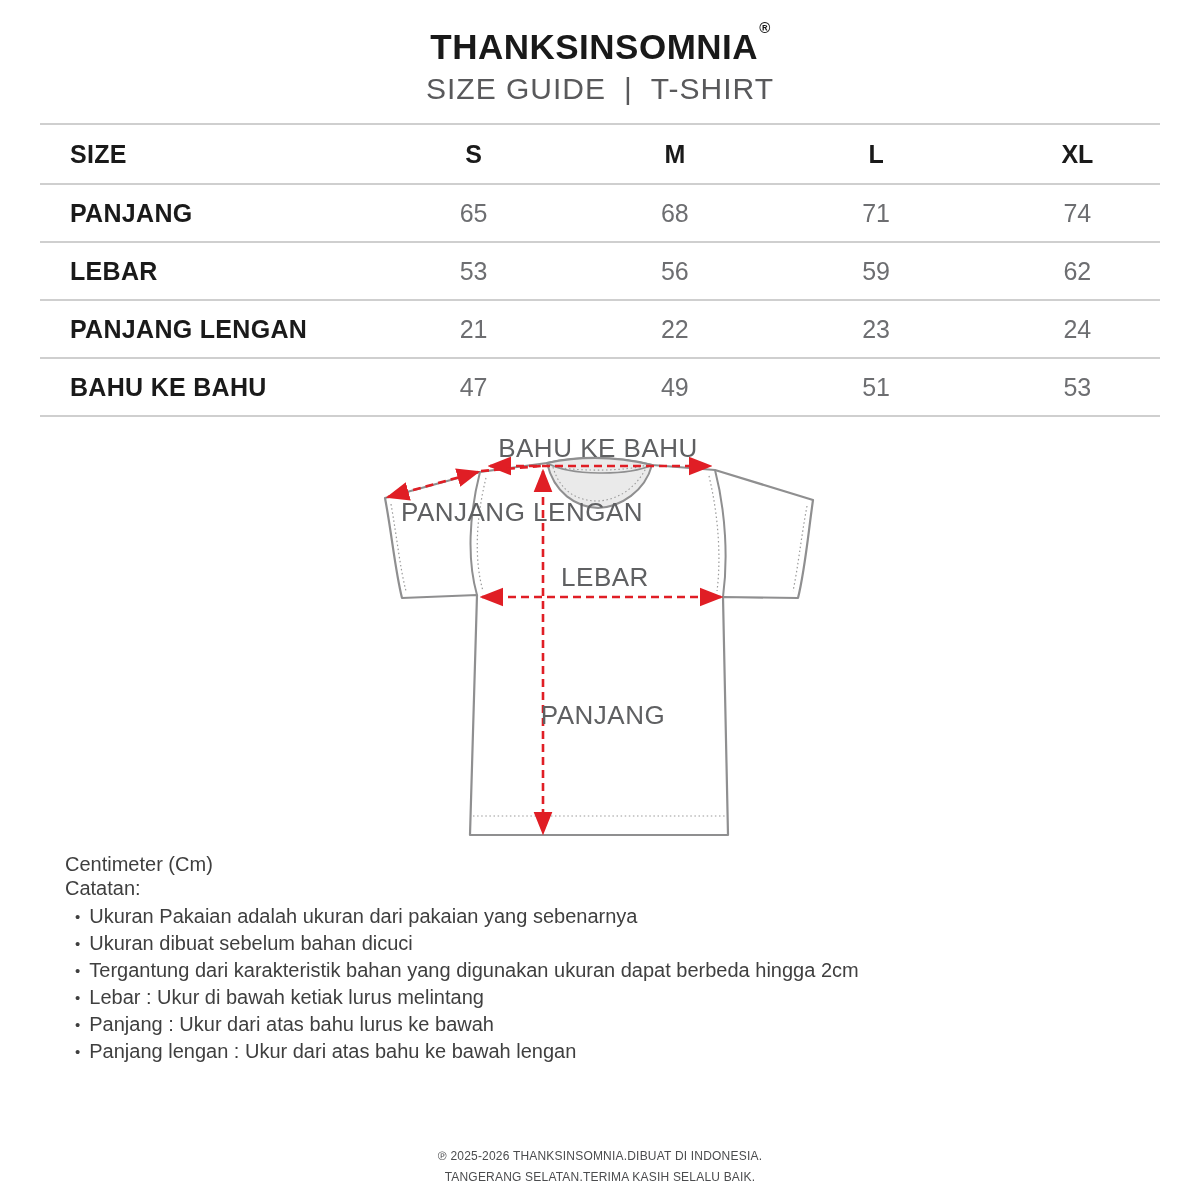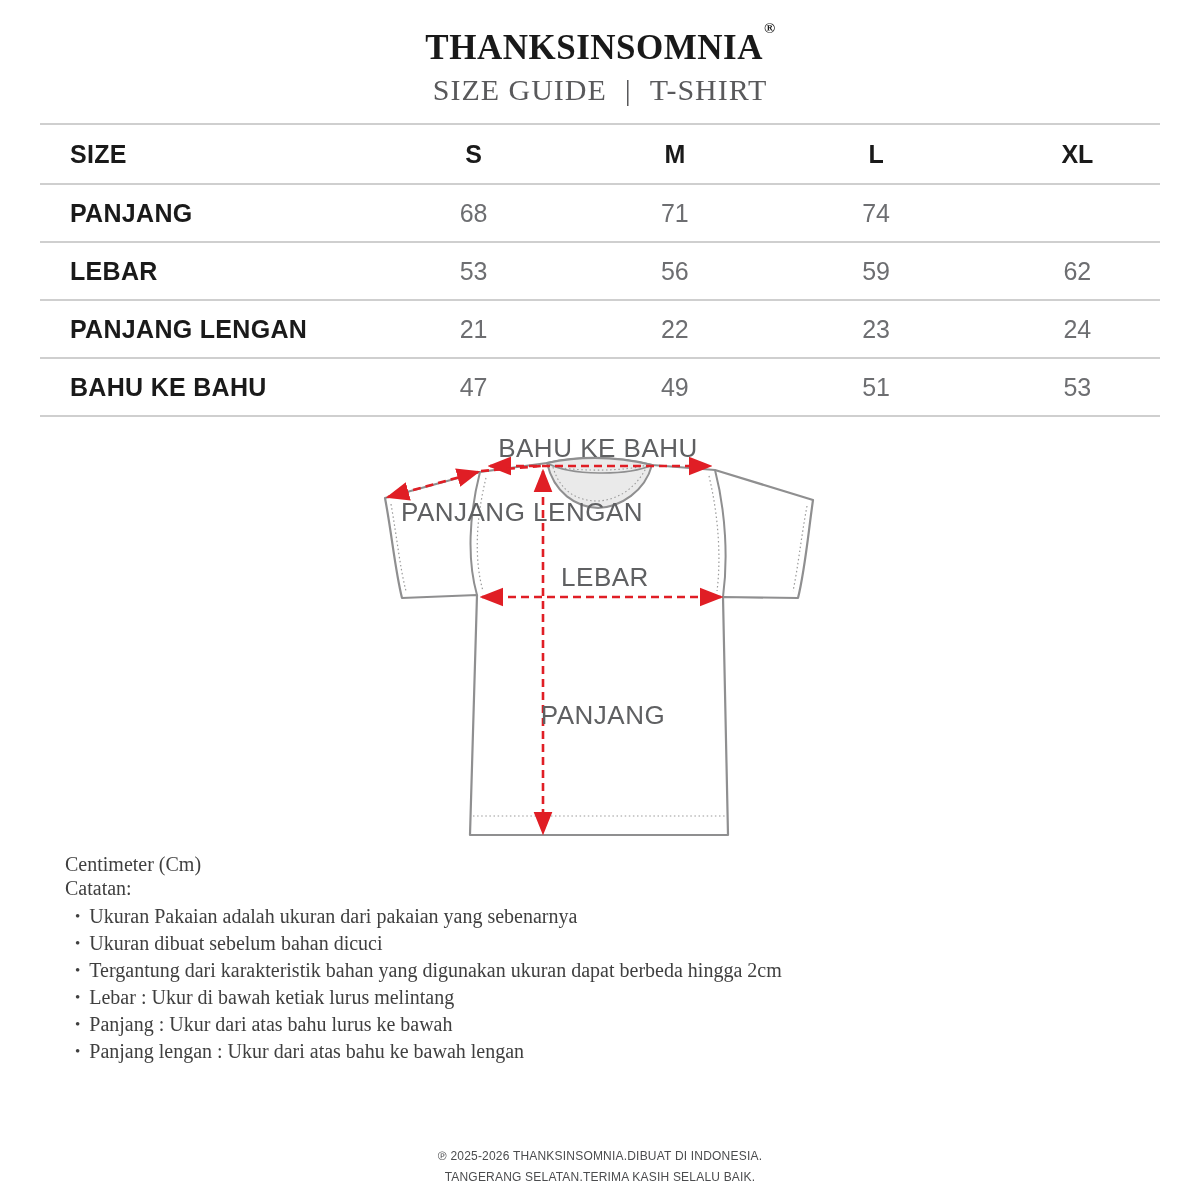--- a/index.html
+++ b/index.html
@@ -2,21 +2,21 @@
 <html><head>
 <meta charset="utf-8">
 <style>
   html,body{margin:0;padding:0;}
   body{
     width:1200px;height:1200px;position:relative;background:#ffffff;
     font-family:"Liberation Sans",sans-serif;overflow:hidden;
     -webkit-font-smoothing:antialiased;
   }
   
-  .header{position:absolute;top:22px;left:0;width:1200px;text-align:center;font-family:Liberation Serif, serif;}
+  .header{position:absolute;top:22px;left:0;width:1200px;text-align:center;}
   .brand{font-size:35px;font-weight:700;color:#191919;letter-spacing:.5px;line-height:38px;}
   .brand sup{font-size:15px;font-weight:700;position:relative;top:-13px;left:1px;}
   .subtitle{margin-top:7px;font-size:30px;color:#59595b;letter-spacing:1px;line-height:32px;}
   .subtitle .divider{display:inline-block;margin:0 18px;color:#59595b;}
   
   .size-table{position:absolute;left:40px;top:123px;width:1120px;}
   .t-row{
     display:grid;grid-template-columns:315px 1fr 1fr 1fr 1fr;
     align-items:center;height:56px;border-top:2px solid #cfcfcf;gap:36px;
   }
@@ -31,21 +31,21 @@
   .measure-label{
     position:absolute;font-size:26px;color:#5f6062;letter-spacing:.5px;
     text-align:center;white-space:nowrap;
   }
   .lbl-bahu{left:108px;top:13px;width:300px;}
   .lbl-lengan{left:32px;top:77px;width:300px;}
   .lbl-lebar{left:165px;top:142px;width:200px;}
   .lbl-panjang{left:163px;top:280px;width:200px;}
   
   .notes{position:absolute;left:65px;top:852px;width:1110px;
-    font-family:Liberation Serif, serif;
+    font-family:Liberation Sans, sans-serif;
     font-size:20px;color:#3f3f3f;}
   .unit-line{line-height:24px;}
   .notes-heading{line-height:24px;}
   .notes-list{margin:3px 0 8px 0;padding:0;list-style:none;}
   .notes-list li{line-height:27px;display:flex;}
   .notes-list li::before{content:"•";font-size:15px;margin:0 9px 0 10px;line-height:27px;}
   
   .footer{position:absolute;left:0;top:1146px;width:1200px;text-align:center;
     font-size:12px;color:#4b4c4e;line-height:21px;letter-spacing:.2px;}
 </style>
@@ -62,20 +62,21 @@
 <div class="size-table">
   <div class="t-row header-row">
     <div class="t-cell row-label">SIZE</div>
     <div class="t-cell">S</div>
     <div class="t-cell">M</div>
     <div class="t-cell">L</div>
     <div class="t-cell">XL</div>
   </div>
   <div class="t-row">
     <div class="t-cell row-label">PANJANG</div>
+    <div class="t-cell">65</div>
     <div class="t-cell">68</div>
     <div class="t-cell">71</div>
     <div class="t-cell">74</div>
   </div>
   <div class="t-row">
     <div class="t-cell row-label">LEBAR</div>
     <div class="t-cell">53</div>
     <div class="t-cell">56</div>
     <div class="t-cell">59</div>
     <div class="t-cell">62</div>

